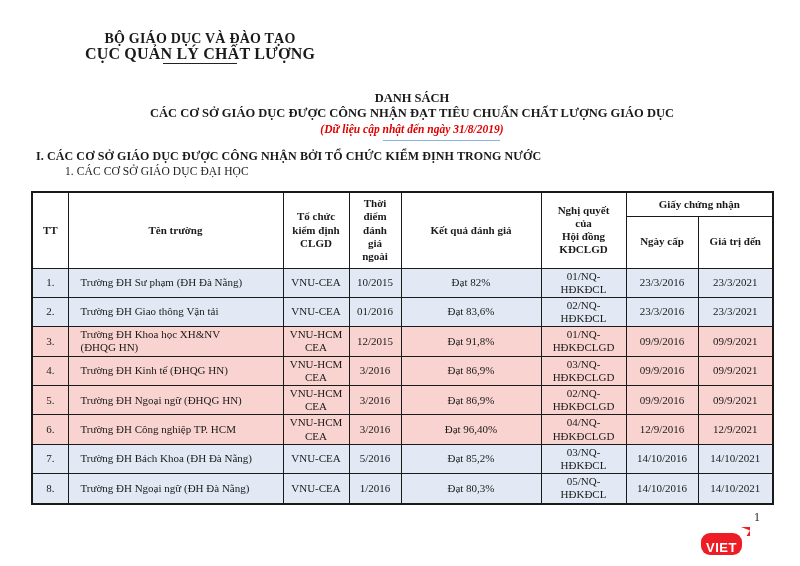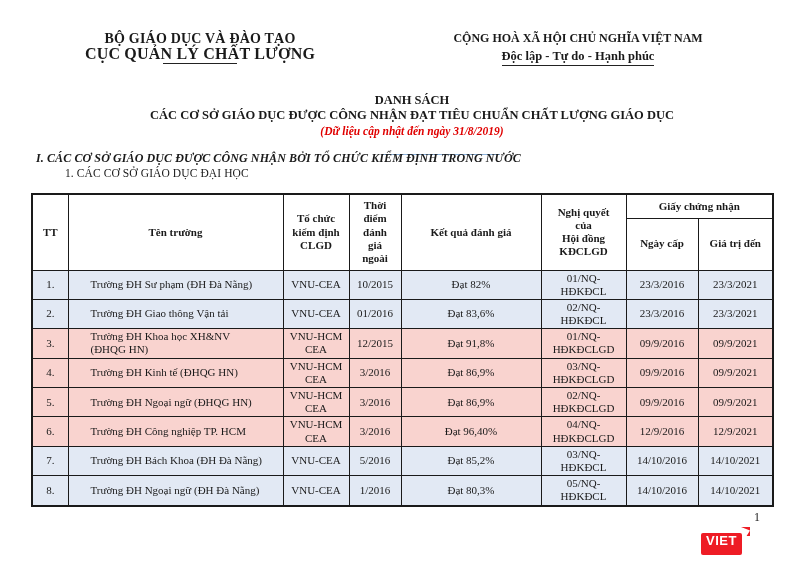--- a/index.html
+++ b/index.html
@@ -22,23 +22,23 @@
   .nat-rule { width: 74px; border-bottom: 1.4px solid #222; margin: 2px auto 0; }
   .nat-line1-right { font-size: 12px;   font-weight: bold; line-height: 15px; }
   .nat-line2-right { display: inline-block; font-size: 12.5px; font-weight: bold; line-height: 15px;
                      border-bottom: 1.4px solid #222; padding-bottom: 1px; }
   
   .doc-title { text-align: center; margin-top: 27px; margin-left: 24px; }
   .doc-title-line1 { font-size: 12.5px; font-weight: bold; line-height: 15px; }
   .doc-title-line2 { font-size: 12.5px; font-weight: bold; line-height: 15px; }
   .doc-note { font-size: 11.5px; font-weight: bold; font-style: italic;
               color: var(--accent-red, #e00000); line-height: 14px; margin-top: 1px; }
-  .doc-note .u { border-bottom: 1.6px solid var(--note-underline, #8db3dc); padding-bottom: 17px; }
-  
-  .section-1   { margin: 13px 0 0 36px; font-size: 12px; font-weight: bold; letter-spacing: .1px; font-style: italic; }
+  .doc-note .u { border-bottom: 1.6px solid var(--note-underline, #8db3dc); padding-bottom: 5px; }
+  
+  .section-1   { margin: 13px 0 0 36px; font-size: 12px; font-weight: bold; letter-spacing: .1px; }
   .section-1-1 { margin: 1px 0 0 65px; font-size: 11.5px; font-weight: normal; letter-spacing: .1px; }
   
   table.accr {
     margin: 14px 0 0 31px;
     border-collapse: collapse;
     border: 2px solid #1a1a1a;
     table-layout: fixed;
     width: 741px;
     font-size: 11px;
   }
@@ -48,29 +48,29 @@
     vertical-align: middle;
     padding: 1px 2px;
     white-space: pre-line;
     line-height: 1.2;
     overflow: hidden;
   }
   .accr th { font-weight: bold; }
   .accr thead tr.h-top th.cert-span { height: 24px; }
   .accr thead tr.h-sub th { height: 52px; margin-top: 44px; }
   .accr tbody tr { height: 28px; }
-  .accr td.c-name { text-align: left; padding-left: 22px; }
+  .accr td.c-name { text-align: left; padding-left: 12px; }
   
   .page-number { position: absolute; top: 510px; left: 754px; font-size: 12px; }
   .viet-logo {
     position: absolute; left: 701px; top: 533px;
     width: 41px; height: 22px;
     background: var(--logo-red, #ee1c25);
-    border-radius: 2px;
-    display: flex; align-items: flex-start; justify-content: center;
+    border-radius: 9px;
+    display: flex; align-items: flex-end; justify-content: center;
   }
   .viet-logo span {
     color: #fff; font-family: "Liberation Sans", sans-serif;
     font-weight: bold; font-size: 13px; letter-spacing: .5px;
   }
   .viet-fold {
     position: absolute; left: 741px; top: 527px;
     width: 9px; height: 9px;
     background: var(--logo-red, #ee1c25);
     clip-path: polygon(0 0, 100% 0, 100% 100%, 62% 100%, 100% 38%, 0 0);
@@ -79,26 +79,20 @@
 </head>
 <body>
 
 <div class="page">
 
   <div class="nat-header">
     <div class="nat-left">
       <div class="nat-line1-left">BỘ GIÁO DỤC VÀ ĐÀO TẠO</div>
       <div class="nat-line2-left">CỤC QUẢN LÝ CHẤT LƯỢNG</div>
       <div class="nat-rule"></div>
-    </div>
-    <div class="nat-right">
-      <div class="nat-line1-right">CỘNG HOÀ XÃ HỘI CHỦ NGHĨA VIỆT NAM</div>
-      <div>
-        <span class="nat-line2-right">Độc lập - Tự do - Hạnh phúc</span>
-      </div>
     </div>
   </div>
 
   <div class="doc-title">
     <div class="doc-title-line1">DANH SÁCH</div>
     <div class="doc-title-line2">CÁC CƠ SỞ GIÁO DỤC ĐƯỢC CÔNG NHẬN ĐẠT TIÊU CHUẨN CHẤT LƯỢNG GIÁO DỤC</div>
     <div class="doc-note"><span>(Dữ liệu cập </span><span class="u">nhật đến ngày 31/8/2019</span><span>)</span></div>
   </div>
 
   <div class="section-1">I. CÁC CƠ SỞ GIÁO DỤC ĐƯỢC CÔNG NHẬN BỞI TỔ CHỨC KIỂM ĐỊNH TRONG NƯỚC</div>

